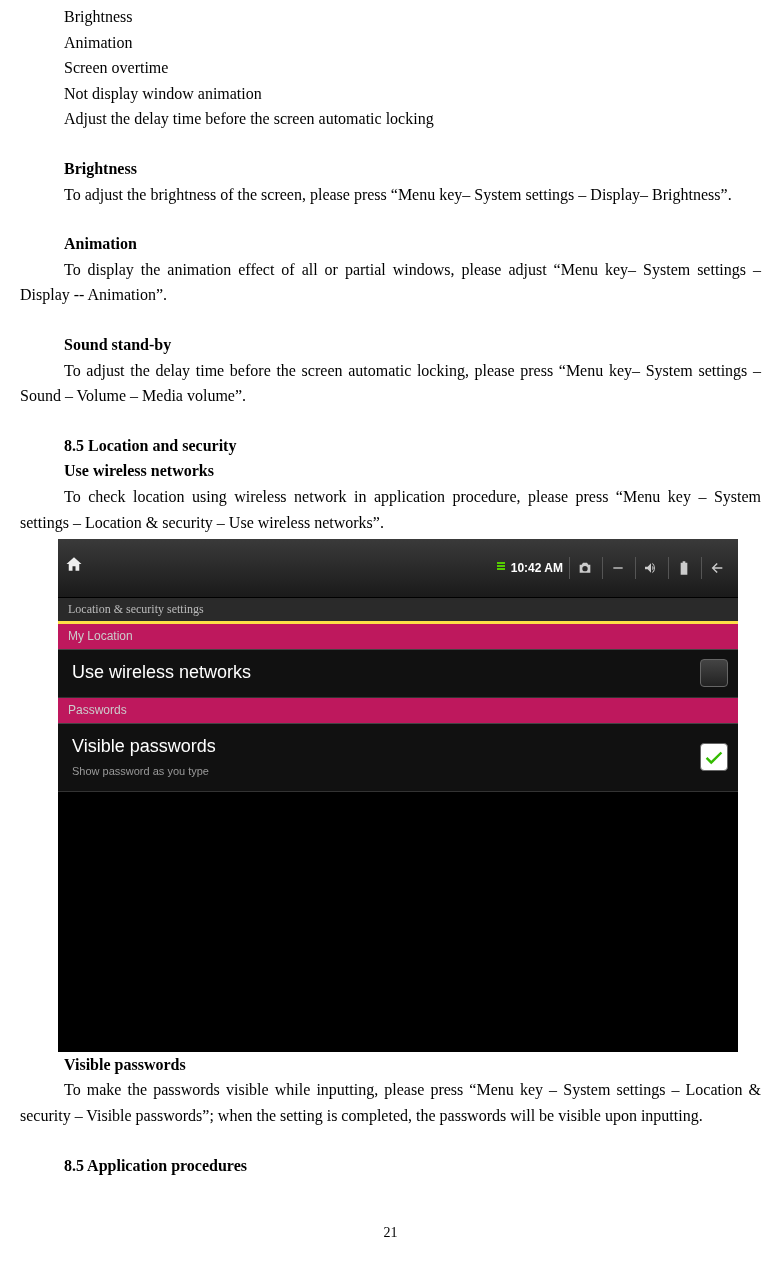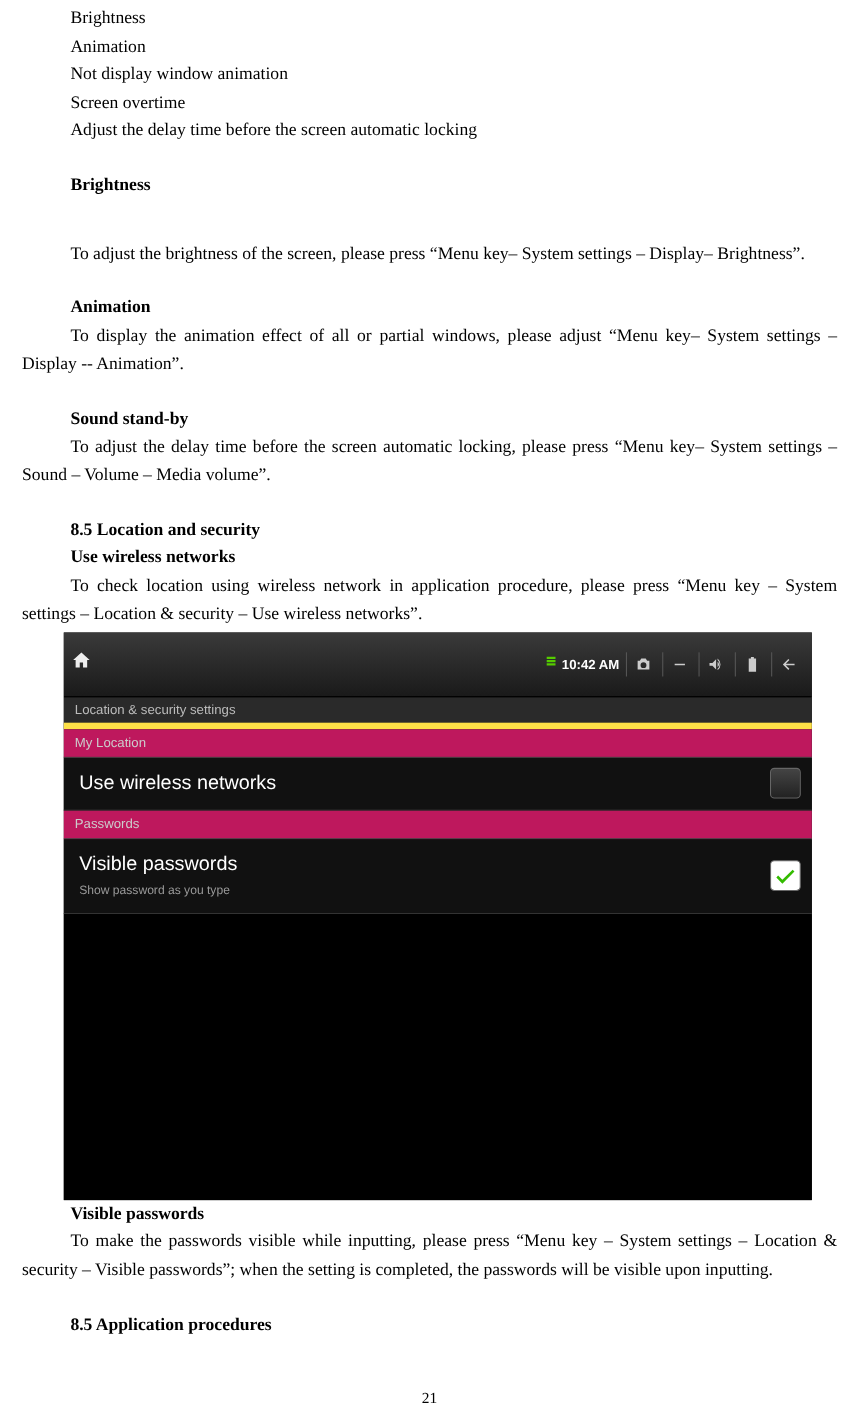--- a/index.html
+++ b/index.html
@@ -90,21 +90,22 @@
   .sicon svg {
     width: 16px;
     height: 16px;
     fill: #ccc;
   }
   .screen-header {
     background: #2a2a2a;
     font-size: 12px;
     color: #bbb;
     padding: 2px 10px;
-    border-bottom: 6px solid #fde047;
+    border-bottom: 3px solid #fde047;
+    font-family: Liberation Serif, serif;
   }
   .category {
     background: #be185d;
     font-size: 12px;
     color: #ccc;
     padding: 3px 10px;
     border-bottom: 1px solid #444;
   }
   .setting-row {
     background: #111;
@@ -153,28 +154,28 @@
     margin-right: 4px;
   }
   .batt svg { fill: #ccc; }
 </style>
 </head>
 <body>
 
 <div class="content">
   <p class="indent">Brightness</p>
   <p class="indent">Animation</p>
+  <p class="indent">Screen overtime</p>
   <p class="indent">Not display window animation</p>
-  <p class="indent">Screen overtime</p>
   <p class="indent">Adjust the delay time before the screen automatic locking</p>
 
   <div class="spacer"></div>
 
   <p class="section-title">Brightness</p>
-  <p class="para just" style="text-indent:44px;margin-top:36px;">To adjust the brightness of the screen, please press “Menu key– System settings – Display– Brightness”.</p>
+  <p class="para just" style="text-indent:44px;">To adjust the brightness of the screen, please press “Menu key– System settings – Display– Brightness”.</p>
 
   <div class="spacer"></div>
 
   <p class="section-title">Animation</p>
   <p class="para just" style="text-indent:44px;">To display the animation effect of all or partial windows, please adjust “Menu key– System settings – Display -- Animation”.</p>
 
   <div class="spacer"></div>
 
   <p class="section-title">Sound stand-by</p>
   <p class="para just" style="text-indent:44px;">To adjust the delay time before the screen automatic locking, please press “Menu key– System settings – Sound – Volume – Media volume”.</p>

